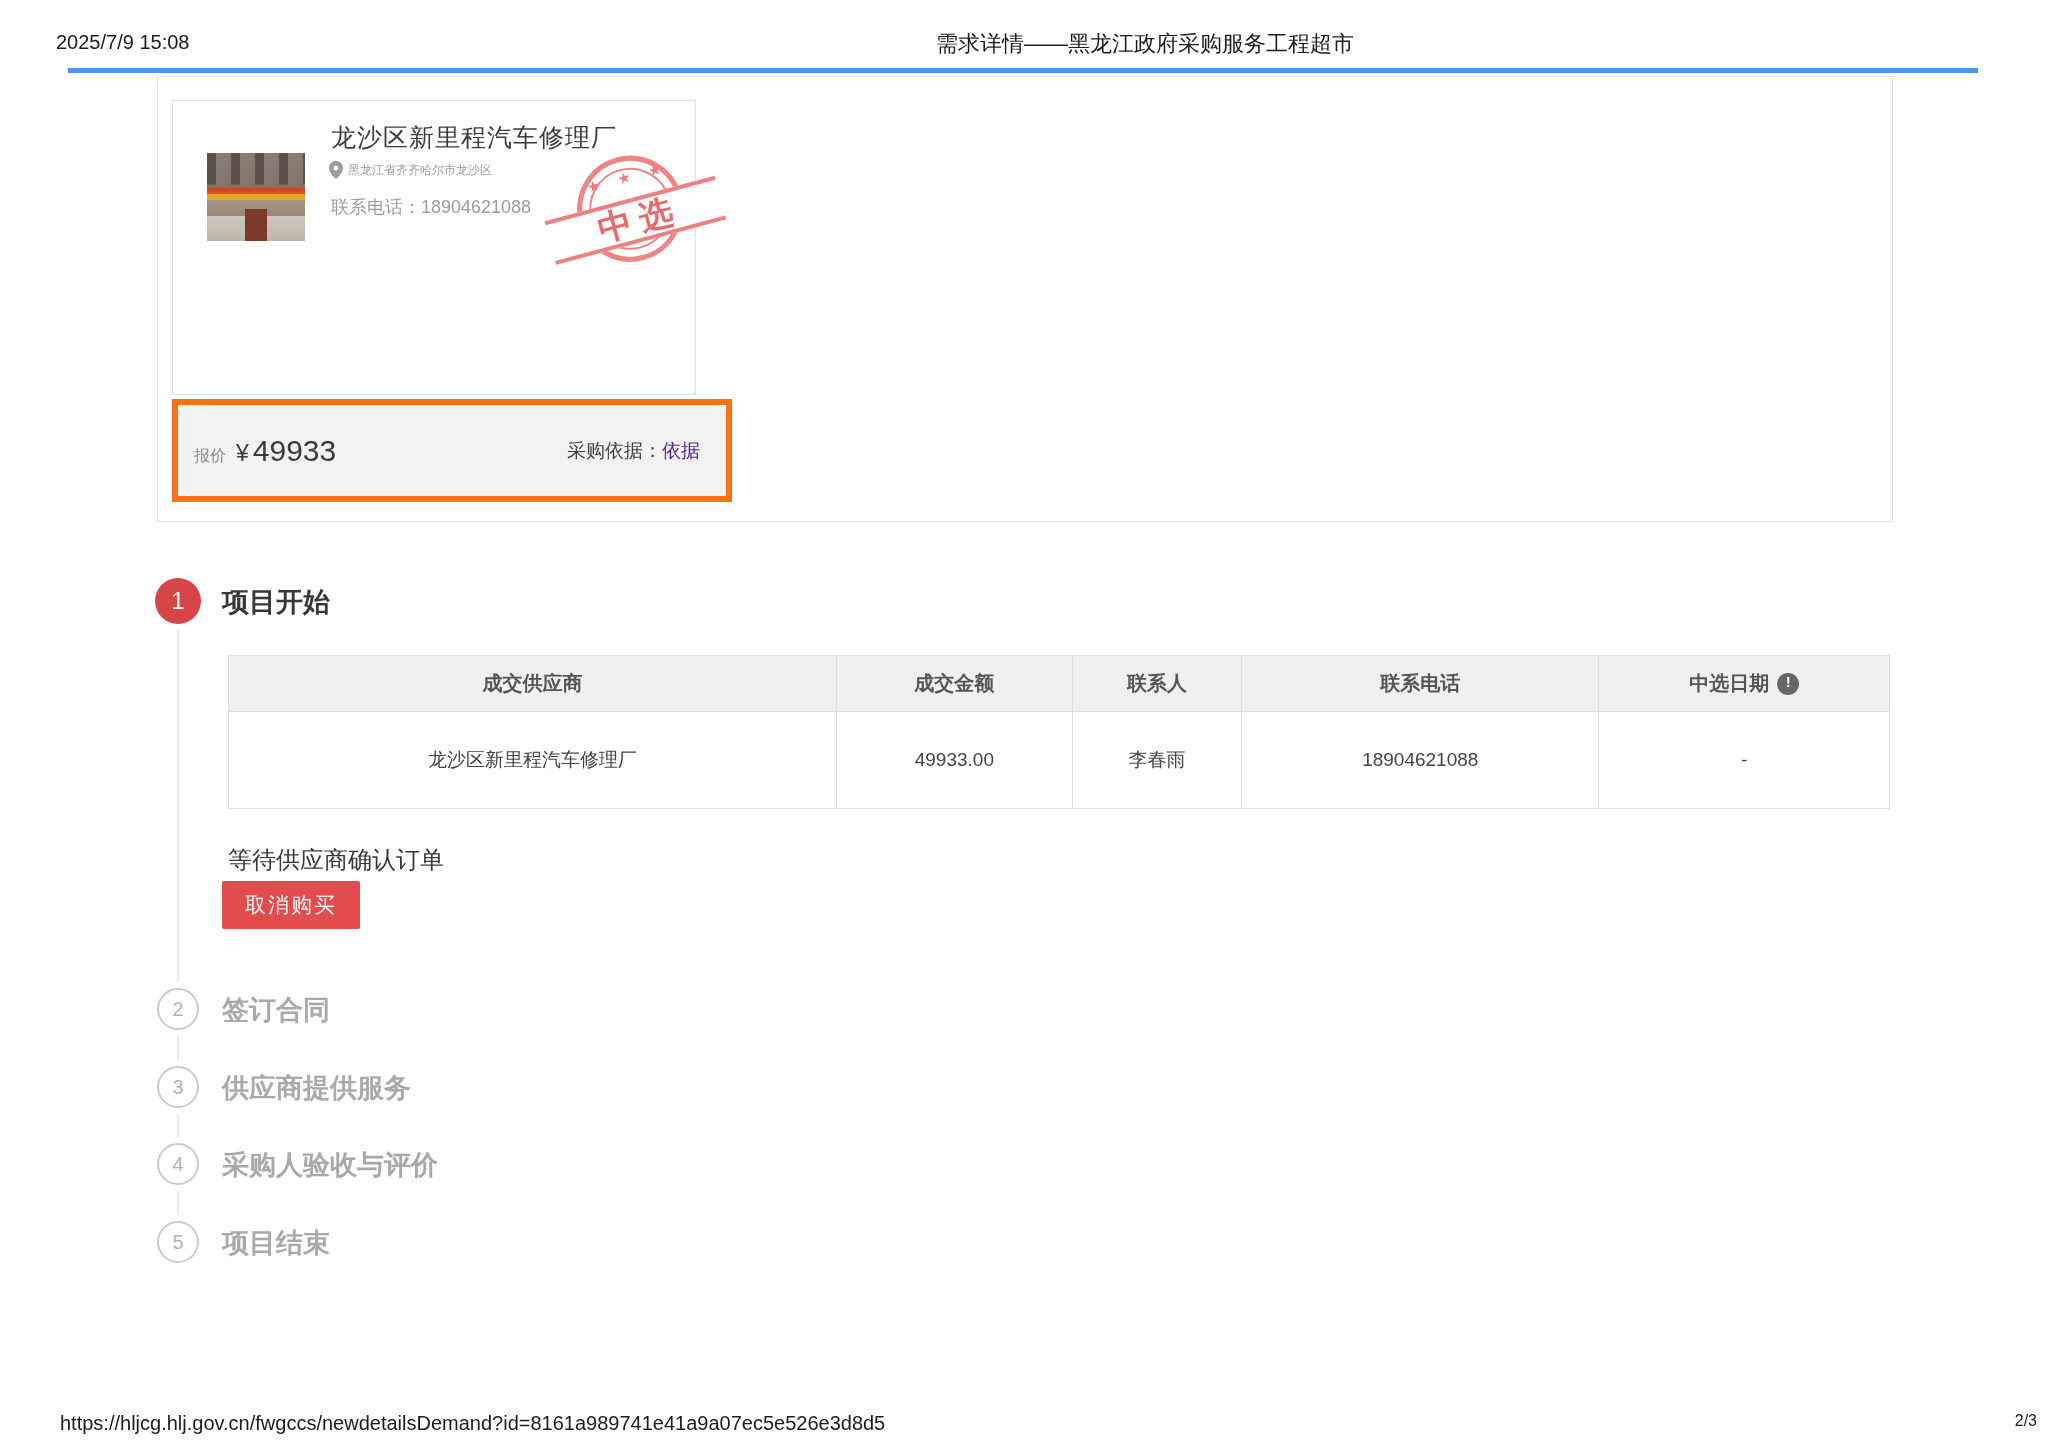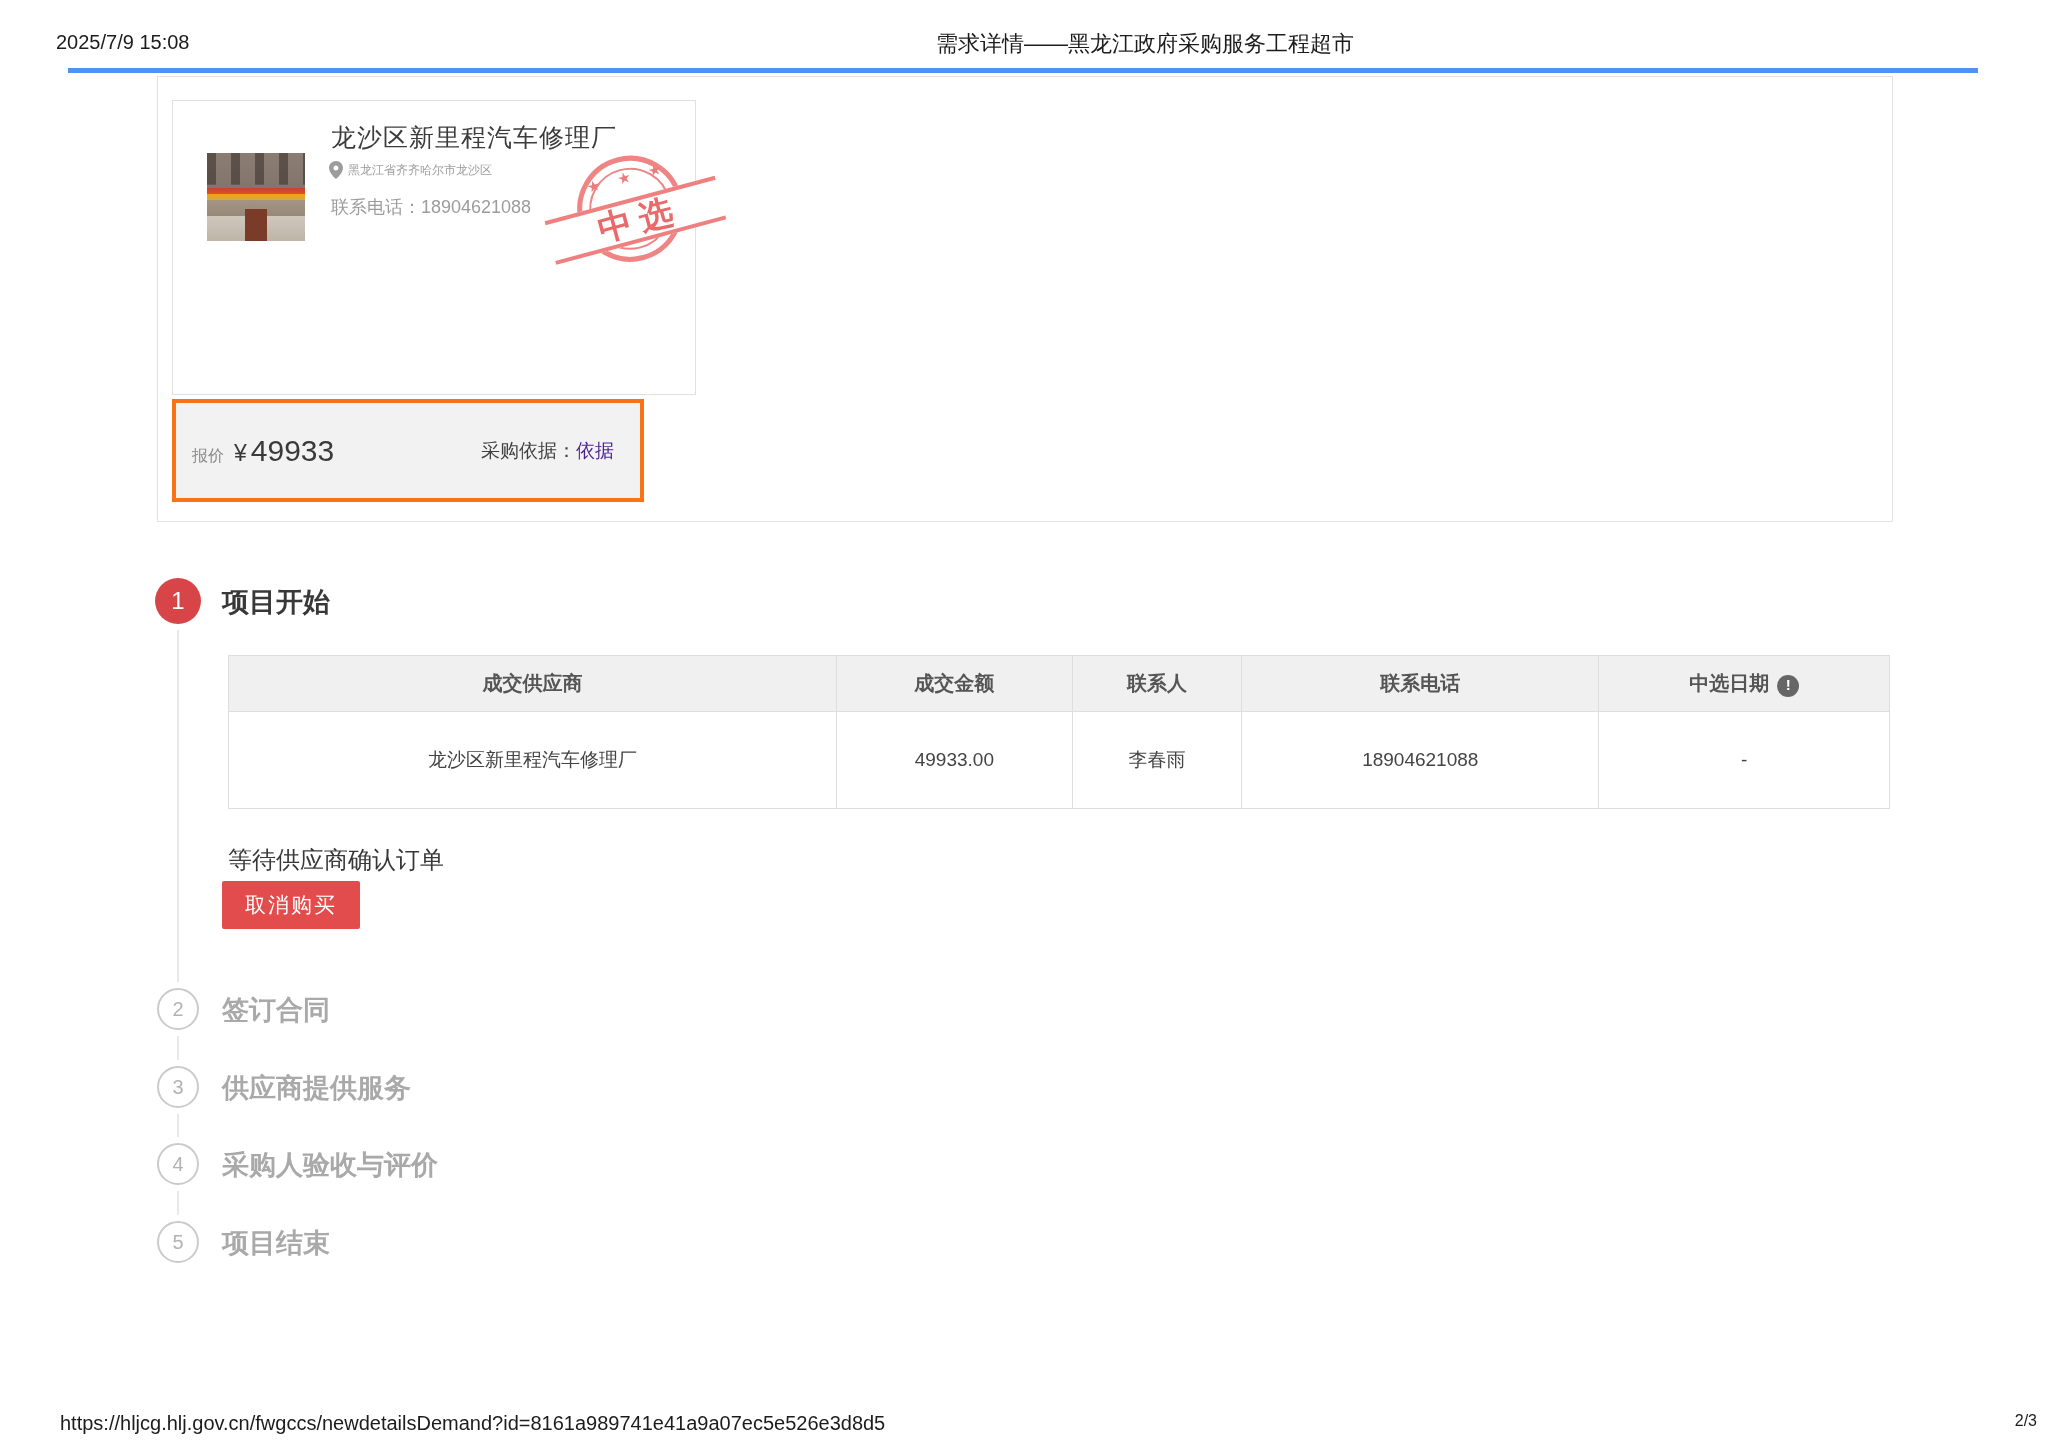--- a/index.html
+++ b/index.html
@@ -37,22 +37,22 @@
                  border:5px solid #ee8484; border-radius:50%; }
   .stamp-ring2 { position:absolute; left:38px; top:28px; width:82px; height:82px;
                  border:2px solid #ee8484; border-radius:50%; }
   .stamp-stars { position:absolute; left:0; right:0; top:29px; text-align:center;
                  color:#ec7c7c; font-size:15px; letter-spacing:7px; text-indent:7px; }
   .stamp-band  { position:absolute; left:-7px; top:59px; width:176px; height:45px; background:#fff;
                  border-top:4px solid #ee8080; border-bottom:4px solid #ee8080;
                  display:flex; align-items:center; justify-content:center; }
   .stamp-text  { font-size:34px; font-weight:bold; color:#e96a6a; letter-spacing:8px; text-indent:8px; }
 
-  .card-footer { position:absolute; left:0; top:299px; width:472px; height:103px;
-                 background:#f2f2f2; border:4px solid #f97316;
+  .card-footer { position:absolute; left:0; top:299px; width:560px; height:103px;
+                 background:#f2f2f2; border:6px solid #f97316;
                  display:flex; align-items:center; justify-content:space-between; padding:0 26px 0 16px; }
   .q-left { display:flex; align-items:baseline; }
   .q-label { font-size:16px; color:#8a8a8a; margin-right:10px; }
   .q-cur   { font-size:23px; color:#3a3a3a; margin-right:4px; }
   .q-val   { font-size:30px; color:#3a3a3a; }
   .q-right { font-size:19px; color:#3f3f3f; }
   .basis-link { color:#4c1d95; text-decoration:none; cursor:pointer; }
 
   
   .step-circle { position:absolute; border-radius:50%; display:flex; align-items:center; justify-content:center; }
@@ -66,21 +66,21 @@
   .conn { position:absolute; left:177px; width:2px; background:#e9e9e9; }
   .conn-long { top:630px; height:352px; }
   .c23 { top:1036px; height:24px; } .c34 { top:1114px; height:23px; } .c45 { top:1191px; height:24px; }
 
   
   .order-table { position:absolute; left:228px; top:655px; width:1662px;
                  border-collapse:collapse; table-layout:fixed; }
   .order-table th, .order-table td { border:1px solid #dedede; text-align:center; vertical-align:middle; }
   .order-table th { height:56px; background:#f0f0f0; font-size:20px; font-weight:bold; color:#555; }
   .order-table td { height:97px; background:#fff; font-size:19px; color:#444; }
-  .th-flex { display:flex; align-items:flex-end; justify-content:center;font-family:Liberation Mono, monospace; }
+  .th-flex { display:flex; align-items:center; justify-content:center;font-family:Liberation Mono, monospace; }
   .info-icon { display:inline-flex; align-items:center; justify-content:center;
                width:22px; height:22px; border-radius:50%; background:#666; color:#fff;
                font-size:15px; font-weight:bold; margin-left:8px; cursor:pointer; }
 
   .status-text { position:absolute; left:228px; top:844px; font-size:24px; color:#383838; }
   .cancel-btn { position:absolute; left:222px; top:881px; width:138px; height:48px;
                 background:#e34c4c; color:#fff; font-size:21px; border:none; border-radius:2px;
                 cursor:pointer; letter-spacing:2px; }
 
   

